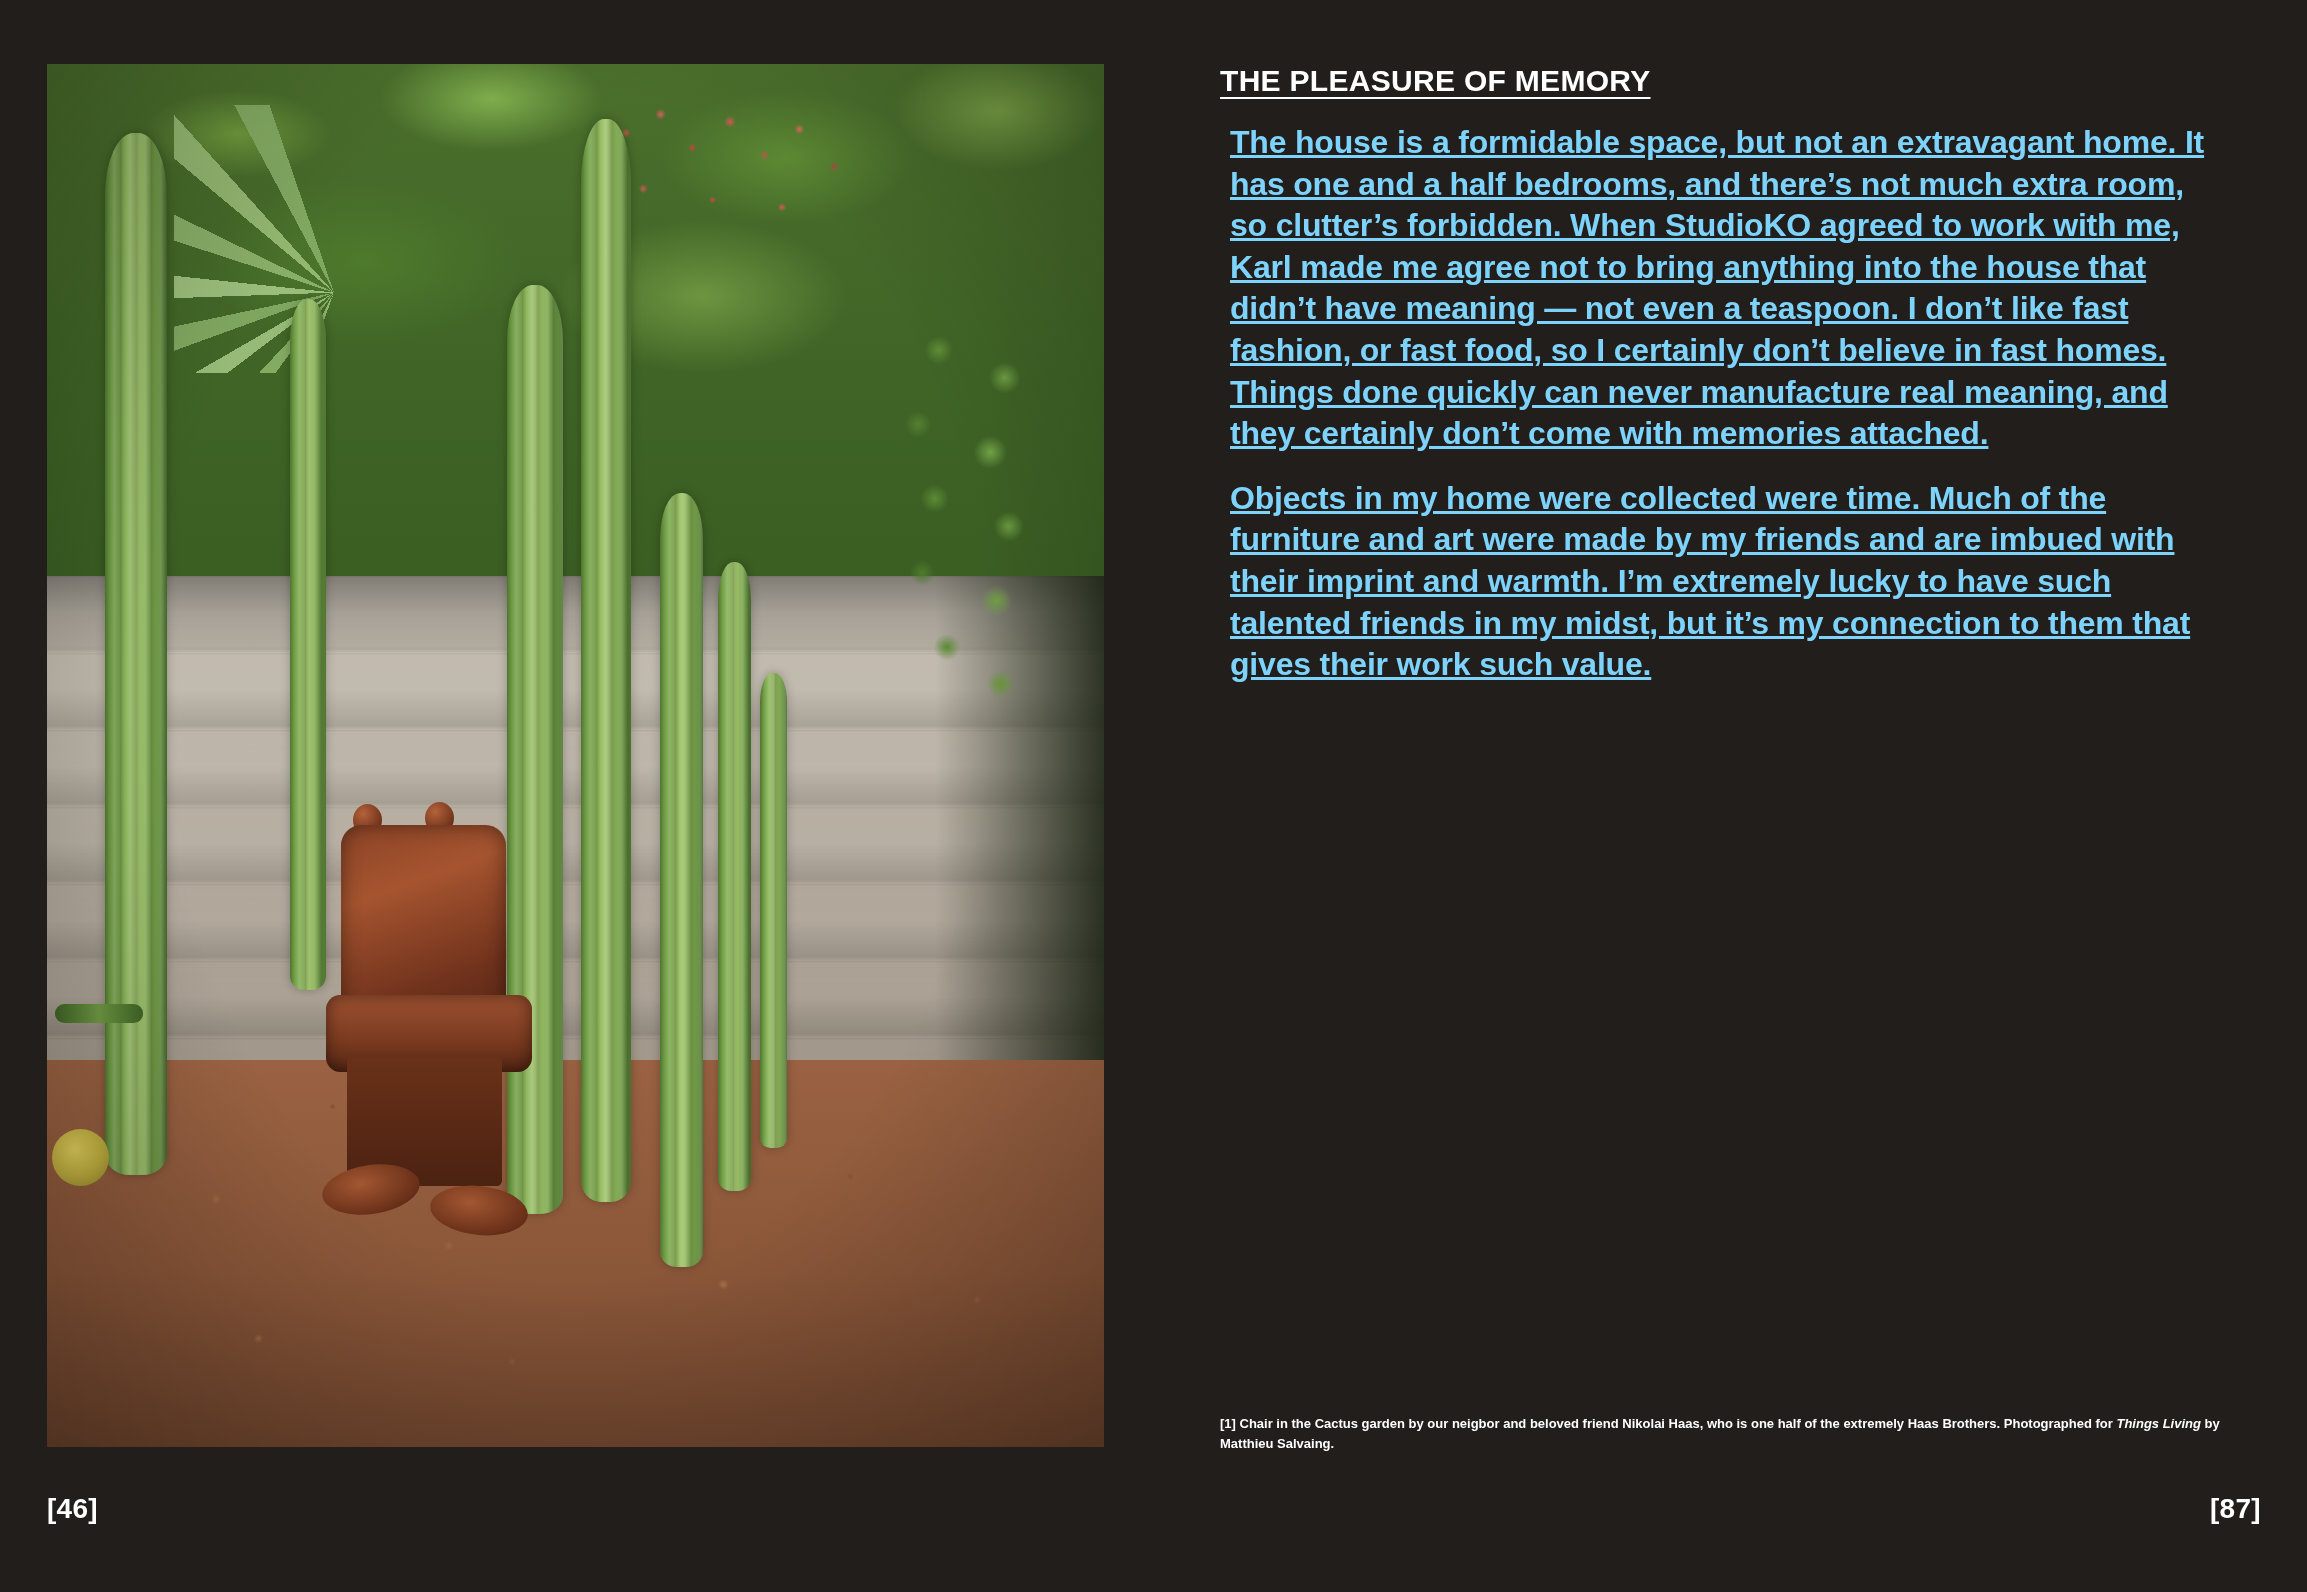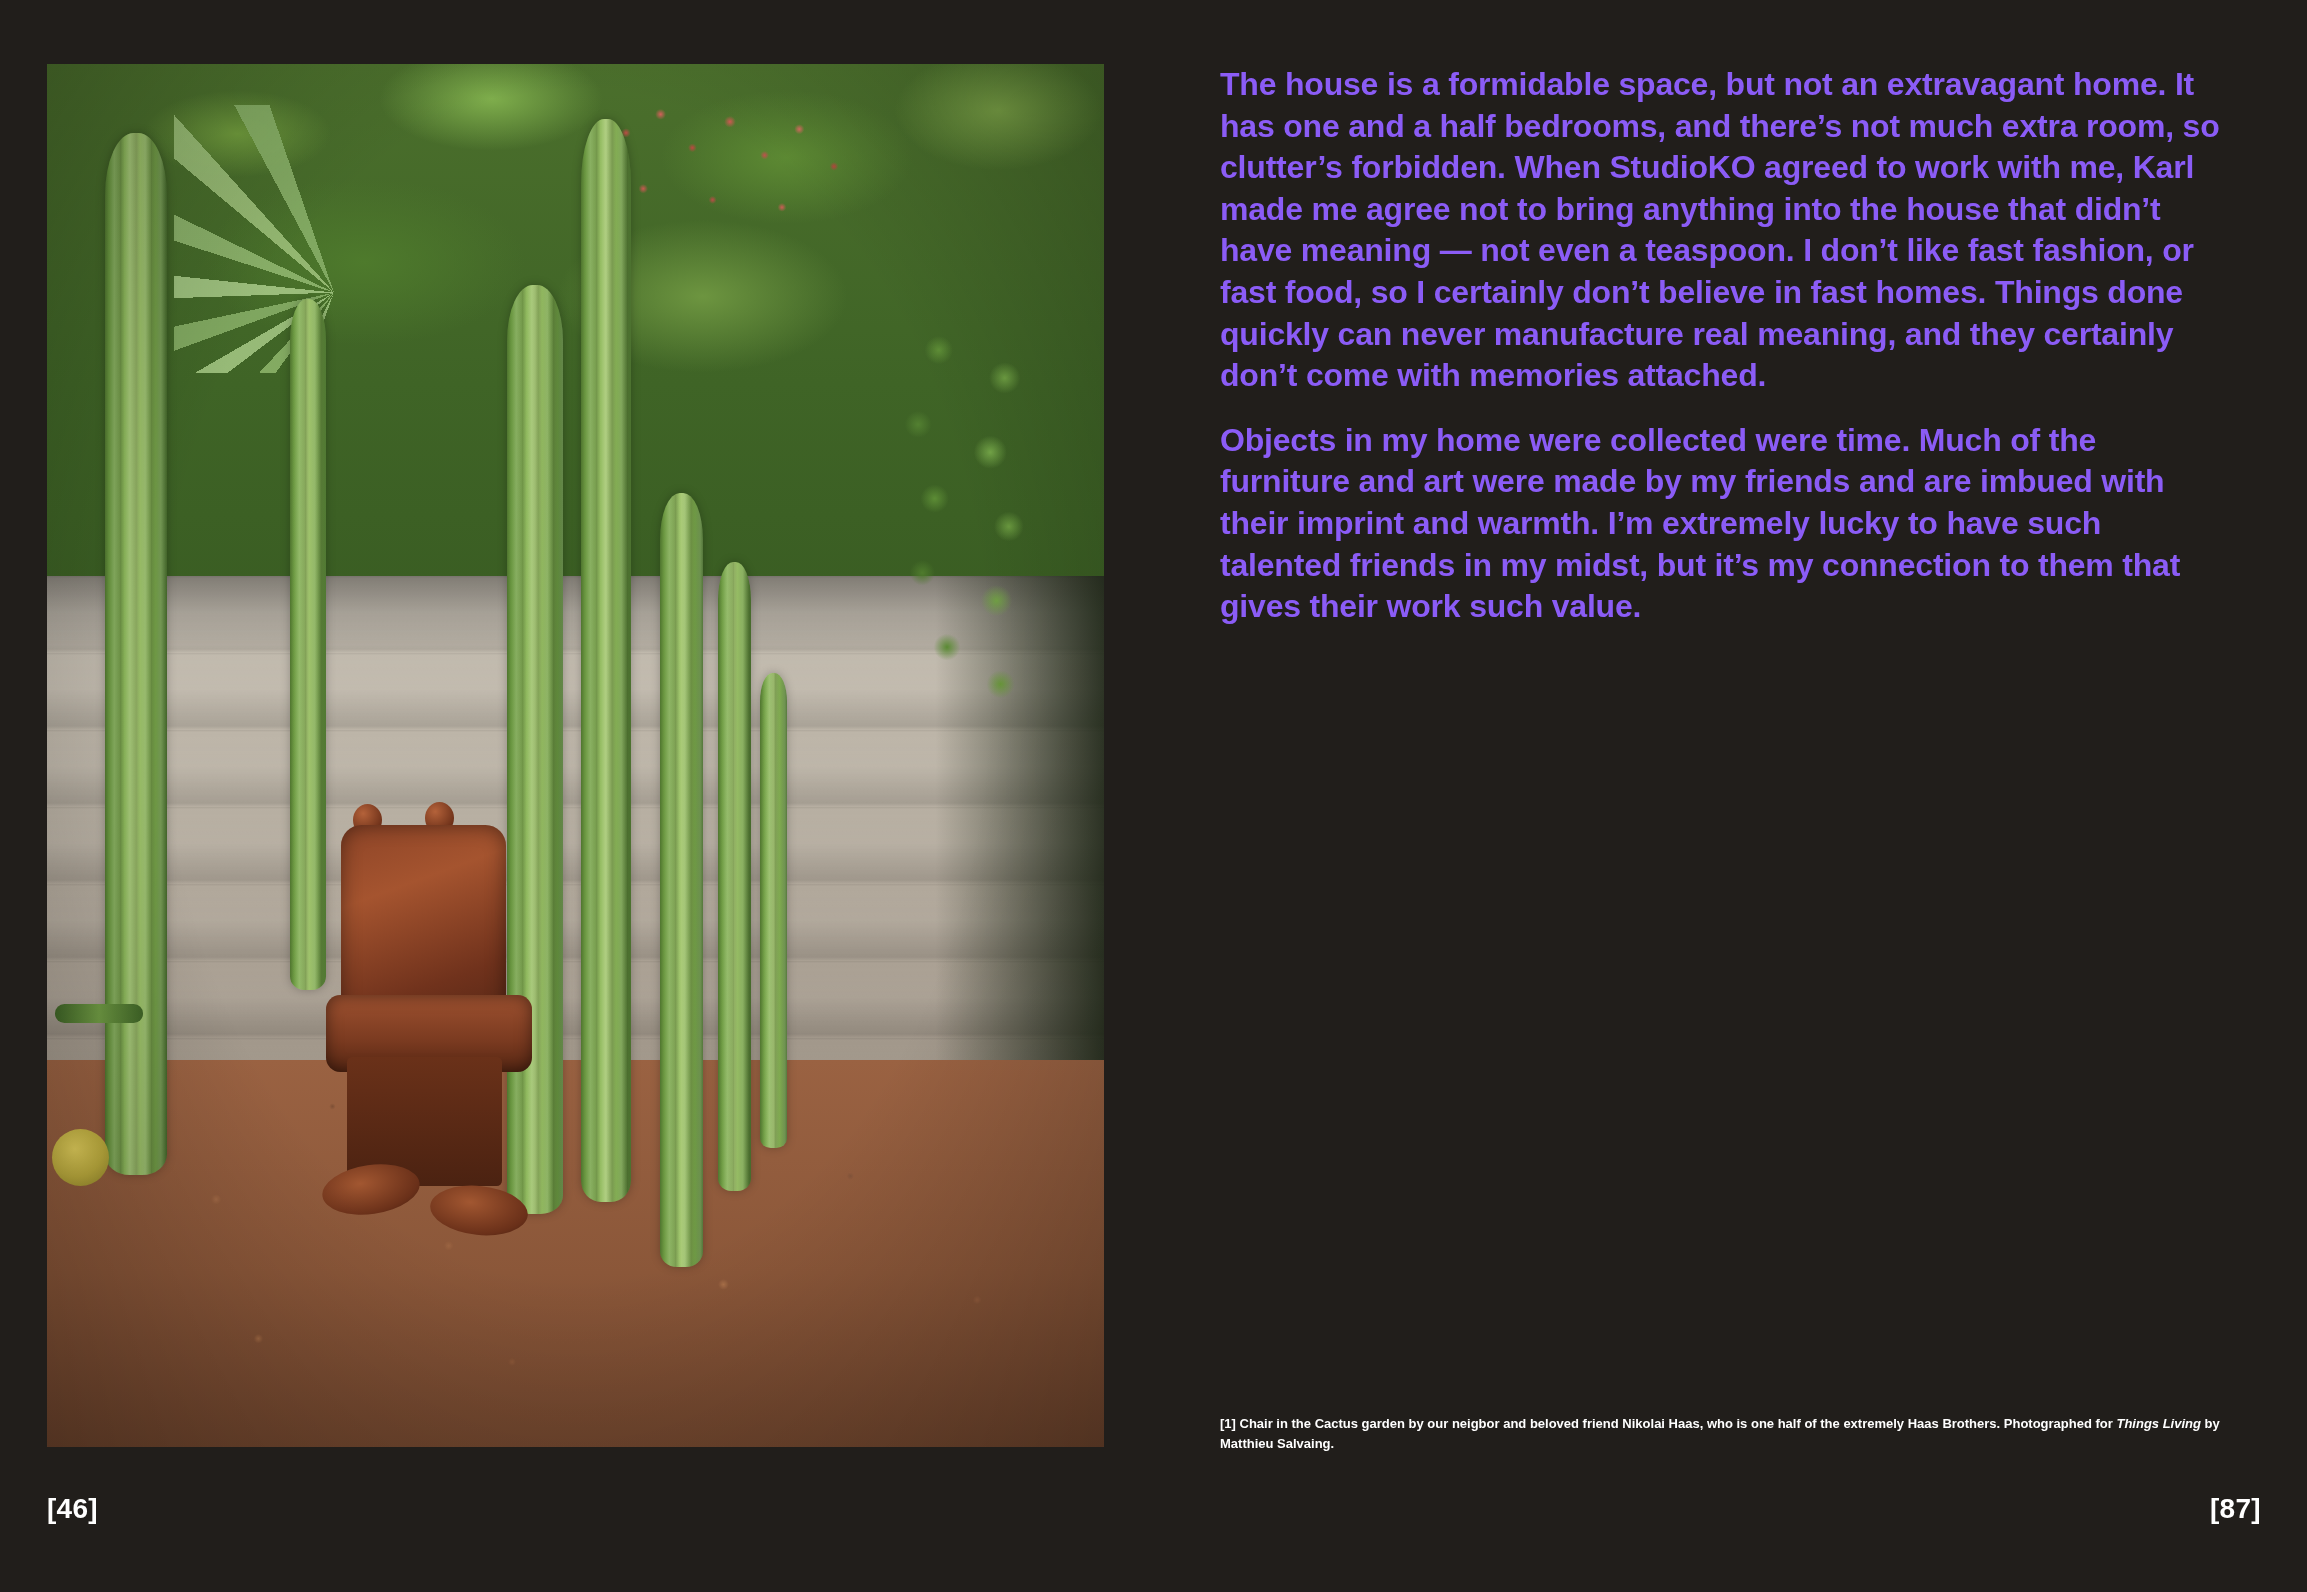--- a/index.html
+++ b/index.html
@@ -276,22 +276,23 @@
     text-decoration: underline;
     text-underline-offset: 6.2px;
     text-decoration-thickness: 2.1px;
     margin: 0 0 24px 0;
   }
   .article-p {
     font-size: 32px;
     line-height: 1.30;
     font-weight: 700;
     letter-spacing: -0.2px;
-    margin: 0 0 23px 0;
-    color: #8b5cf6;
+    margin: 0 0 23px 10px;
+    color: #7dd3fc;
+    text-decoration: underline;
   }
   .caption {
     position: absolute;
     left: 66px;
     top: 1414px;
     width: 1001px;
     font-size: 13px;
     line-height: 1.55;
     font-weight: 700;
     color: #ffffff;
@@ -340,20 +341,21 @@
         <div class="photo-vignette"></div>
       </div>
     </div>
 
     <div class="folio folio-left">[46]</div>
   </div>
 
   <div class="page-right">
 
     <div class="article">
+      <h1 class="article-title">THE PLEASURE OF MEMORY</h1>
       <p class="article-p">The house is a formidable space, but not an extravagant home. It has one and a half bedrooms, and there’s not much extra room, so clutter’s forbidden. When StudioKO agreed to work with me, Karl made me agree not to bring anything into the house that didn’t have meaning — not even a teaspoon. I don’t like fast fashion, or fast food, so I certainly don’t believe in fast homes. Things done quickly can never manufacture real meaning, and they certainly don’t come with memories attached.</p>
       <p class="article-p">Objects in my home were collected were time. Much of the furniture and art were made by my friends and are imbued with their imprint and warmth. I’m extremely lucky to have such talented friends in my midst, but it’s my connection to them that gives their work such value.</p>
     </div>
 
     <div class="caption">
       <span>[1]</span>
       <span>Chair in the Cactus garden by our neigbor and beloved friend Nikolai Haas, who is one half of the extremely Haas Brothers. Photographed for </span><em>Things Living</em><span> by Matthieu Salvaing.</span>
     </div>
 
     <div class="folio folio-right">[87]</div>

